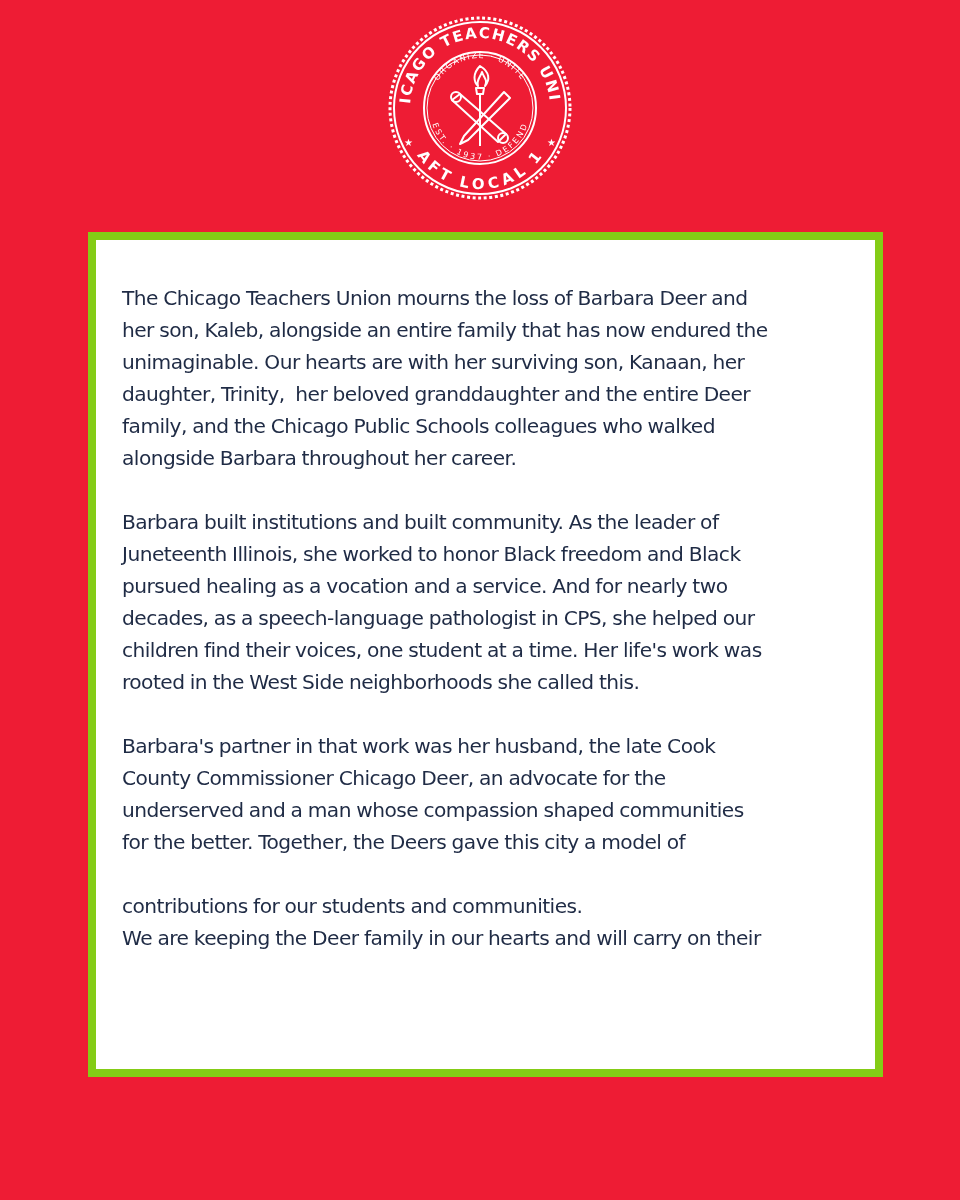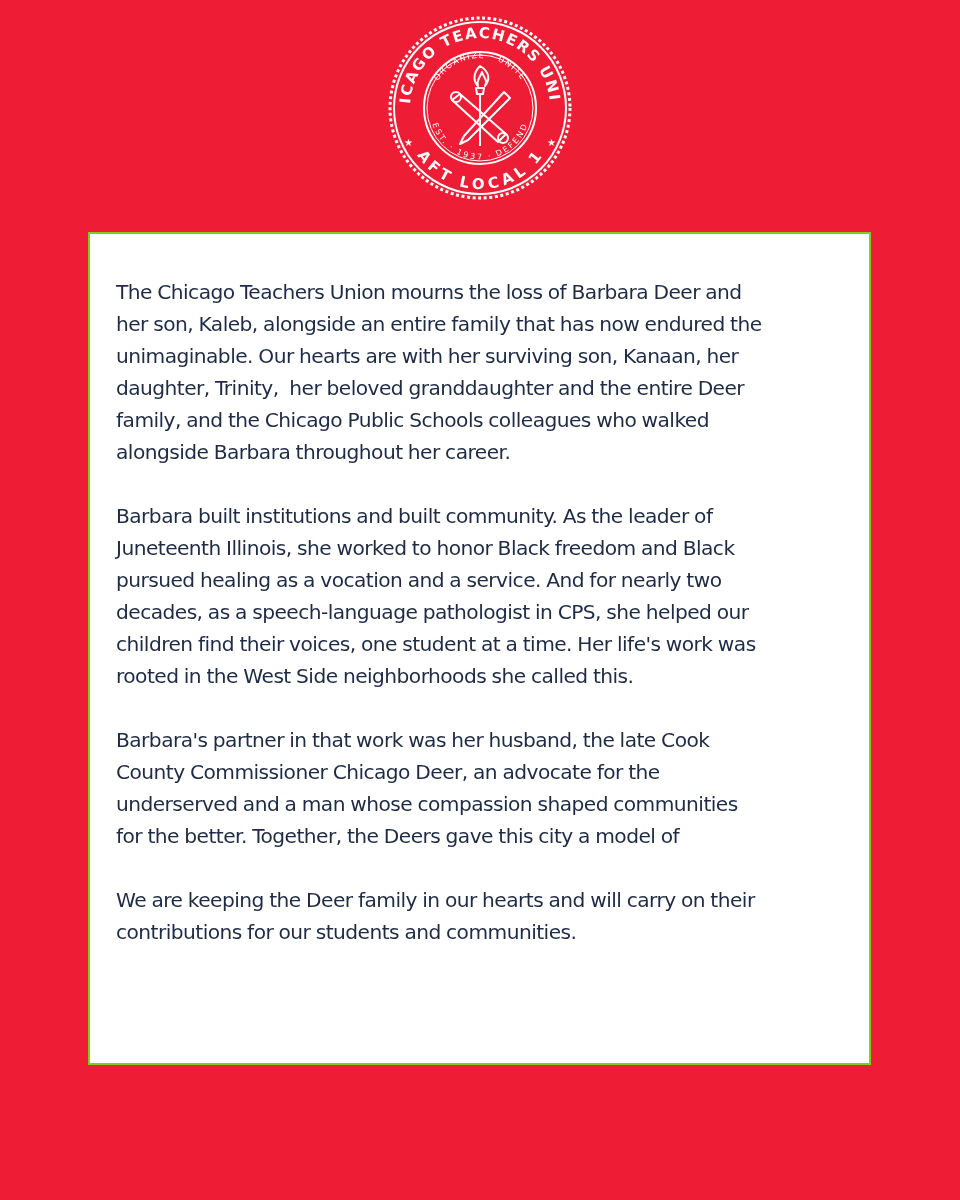--- a/index.html
+++ b/index.html
@@ -3,21 +3,21 @@
 <meta charset="utf-8">
 <style>
   html, body { margin:0; padding:0; }
   body {
     width:960px; height:1200px; background:#ee1c34; position:relative; overflow:hidden;
     font-family:"DejaVu Sans", "Liberation Sans", sans-serif;
   }
   .logo { position:absolute; left:386px; top:14px; width:188px; height:188px; }
   .card {
     position:absolute; left:88px; top:232px; width:779px; height:829px;
-    background:#ffffff; border:2px solid #84cc16; box-sizing:content-box;
+    background:#ffffff; border:8px solid #84cc16; box-sizing:content-box;
   }
   .content { position:absolute; left:26px; top:42px; width:740px; }
   .para {
     margin:0 0 32px 0; color:#1f2b45; font-size:20.2px; line-height:32px;
     letter-spacing:-0.55px; word-spacing:-0.5px;
   }
   .para .line { display:block; white-space:nowrap; }
 </style>
 </head>
 <body>
@@ -83,17 +83,17 @@
       <span class="line">children find their voices, one student at a time. Her life's work was</span>
       <span class="line">rooted in the West Side neighborhoods she called this.</span>
     </p>
     <p class="para">
       <span class="line">Barbara's partner in that work was her husband, the late Cook</span>
       <span class="line">County Commissioner Chicago Deer, an advocate for the</span>
       <span class="line">underserved and a man whose compassion shaped communities</span>
       <span class="line">for the better. Together, the Deers gave this city a model of</span>
     </p>
     <p class="para">
+      <span class="line">contributions for our students and communities.</span>
       <span class="line">We are keeping the Deer family in our hearts and will carry on their</span>
-      <span class="line">contributions for our students and communities.</span>
     </p>
   </div>
 </div>
 
 </body></html>

